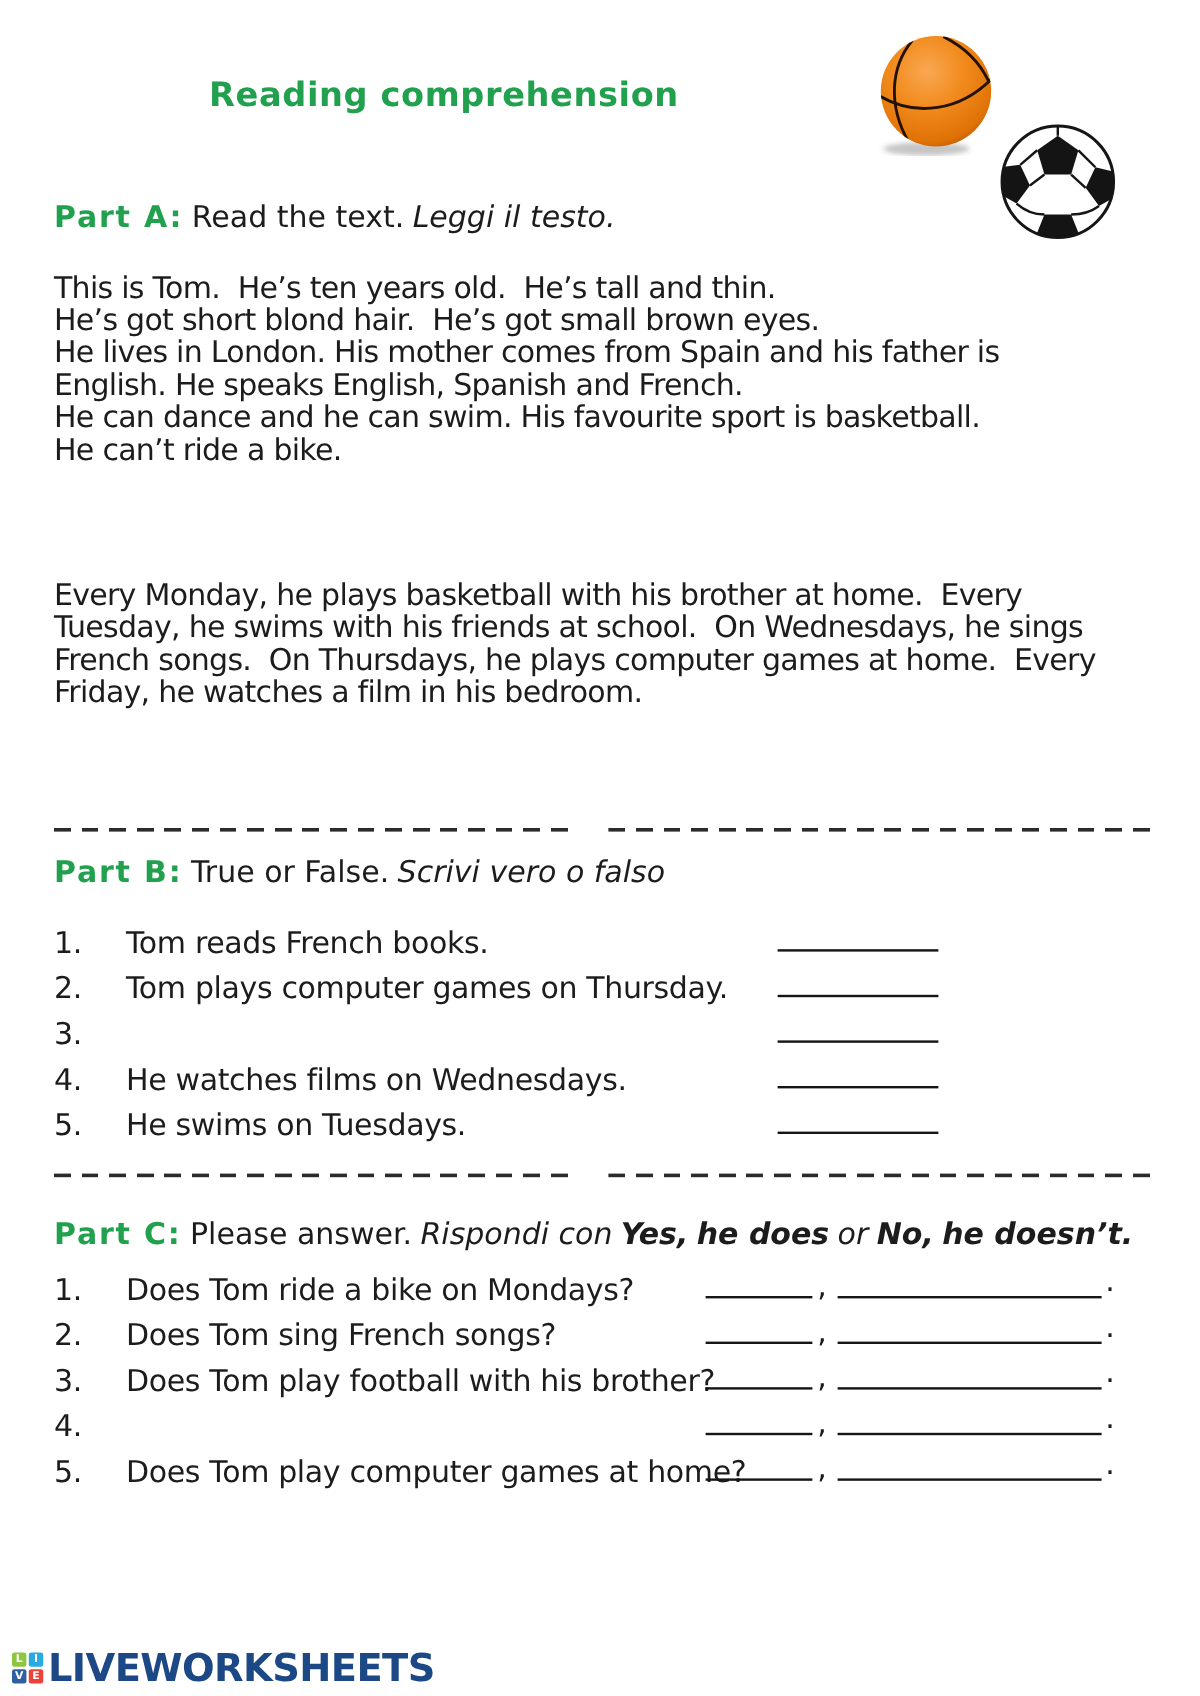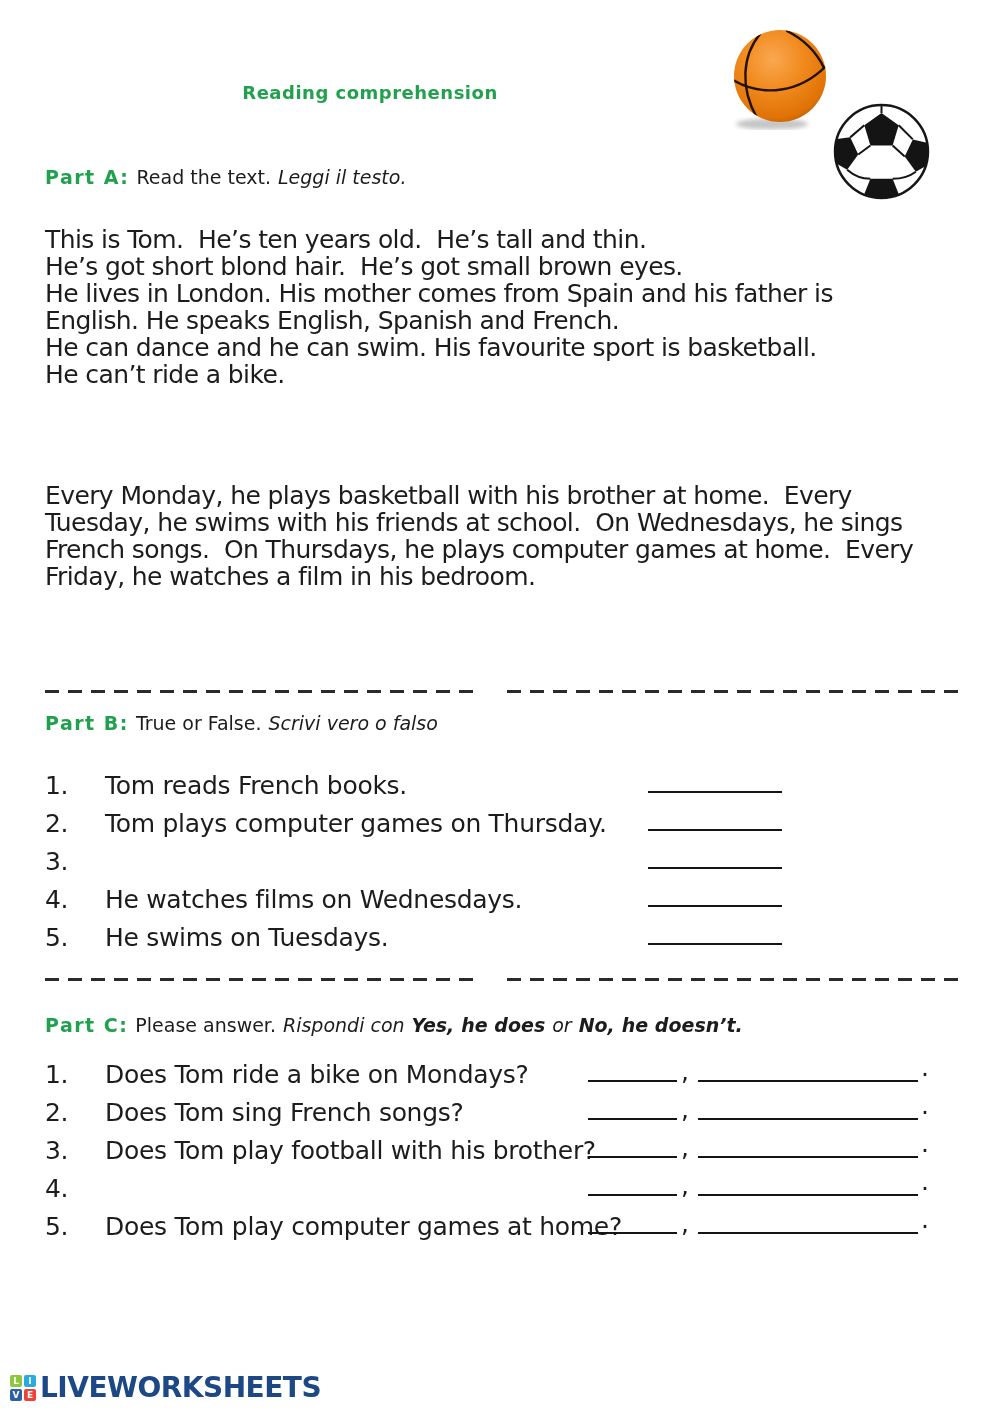--- a/index.html
+++ b/index.html
@@ -7,29 +7,29 @@
   body {
     width:1000px; height:1413px; position:relative; overflow:hidden;
     font-family:"DejaVu Sans","Liberation Sans",sans-serif;
     color:#1c1c1c;
   }
   .abs { position:absolute; }
 
   
   .title {
     top:62px; left:0; width:740px; text-align:center;
-    font-size:18px; font-weight:bold; color:#21a14e; letter-spacing:0.5px;margin-top:20px;
+    font-size:28px; font-weight:bold; color:#21a14e; letter-spacing:0.5px;
   }
 
   
   .basketball { top:28px; left:730px; width:100px; height:102px; }
   .soccer     { top:101px; left:831px; width:101px; height:101px; }
 
   
-  .sec-header { left:45px; font-size:19px; white-space:nowrap; }
+  .sec-header { left:45px; font-size:25px; white-space:nowrap; }
   .part-label { color:#21a14e; font-weight:bold; letter-spacing:1.5px; margin-right:14px; }
   .plain  { font-style:normal; }
   .ital   { font-style:italic; }
   .bital  { font-style:italic; font-weight:bold; }
   .sec-header span { margin-right:7px; }
 
   
   .para {
     left:45px; width:945px;
     font-size:25px; line-height:27px; letter-spacing:-0.6px;
@@ -74,21 +74,21 @@
     grid-template-columns:12px 12px; grid-template-rows:12px 12px;
     gap:2px; margin-right:3px; align-content:center;
   }
   .tile {
     width:12px; height:12px; border-radius:2px;
     color:#ffffff; font-size:9px; font-weight:bold;
     display:flex; align-items:center; justify-content:center;
     font-family:"DejaVu Sans",sans-serif;
   }
   .logo-text {
-    font-size:28px; font-weight:800; color:#1d4886; letter-spacing:-0.5px;
+    font-size:32px; font-weight:800; color:#1d4886; letter-spacing:-0.5px;
     font-family:"DejaVu Sans","Liberation Sans",sans-serif;
   }
 </style>
 </head>
 <body>
 
 <div class="abs title">Reading comprehension</div>
 
 <div class="abs basketball">
   <svg width="100" height="102" viewBox="0 0 100 102">

